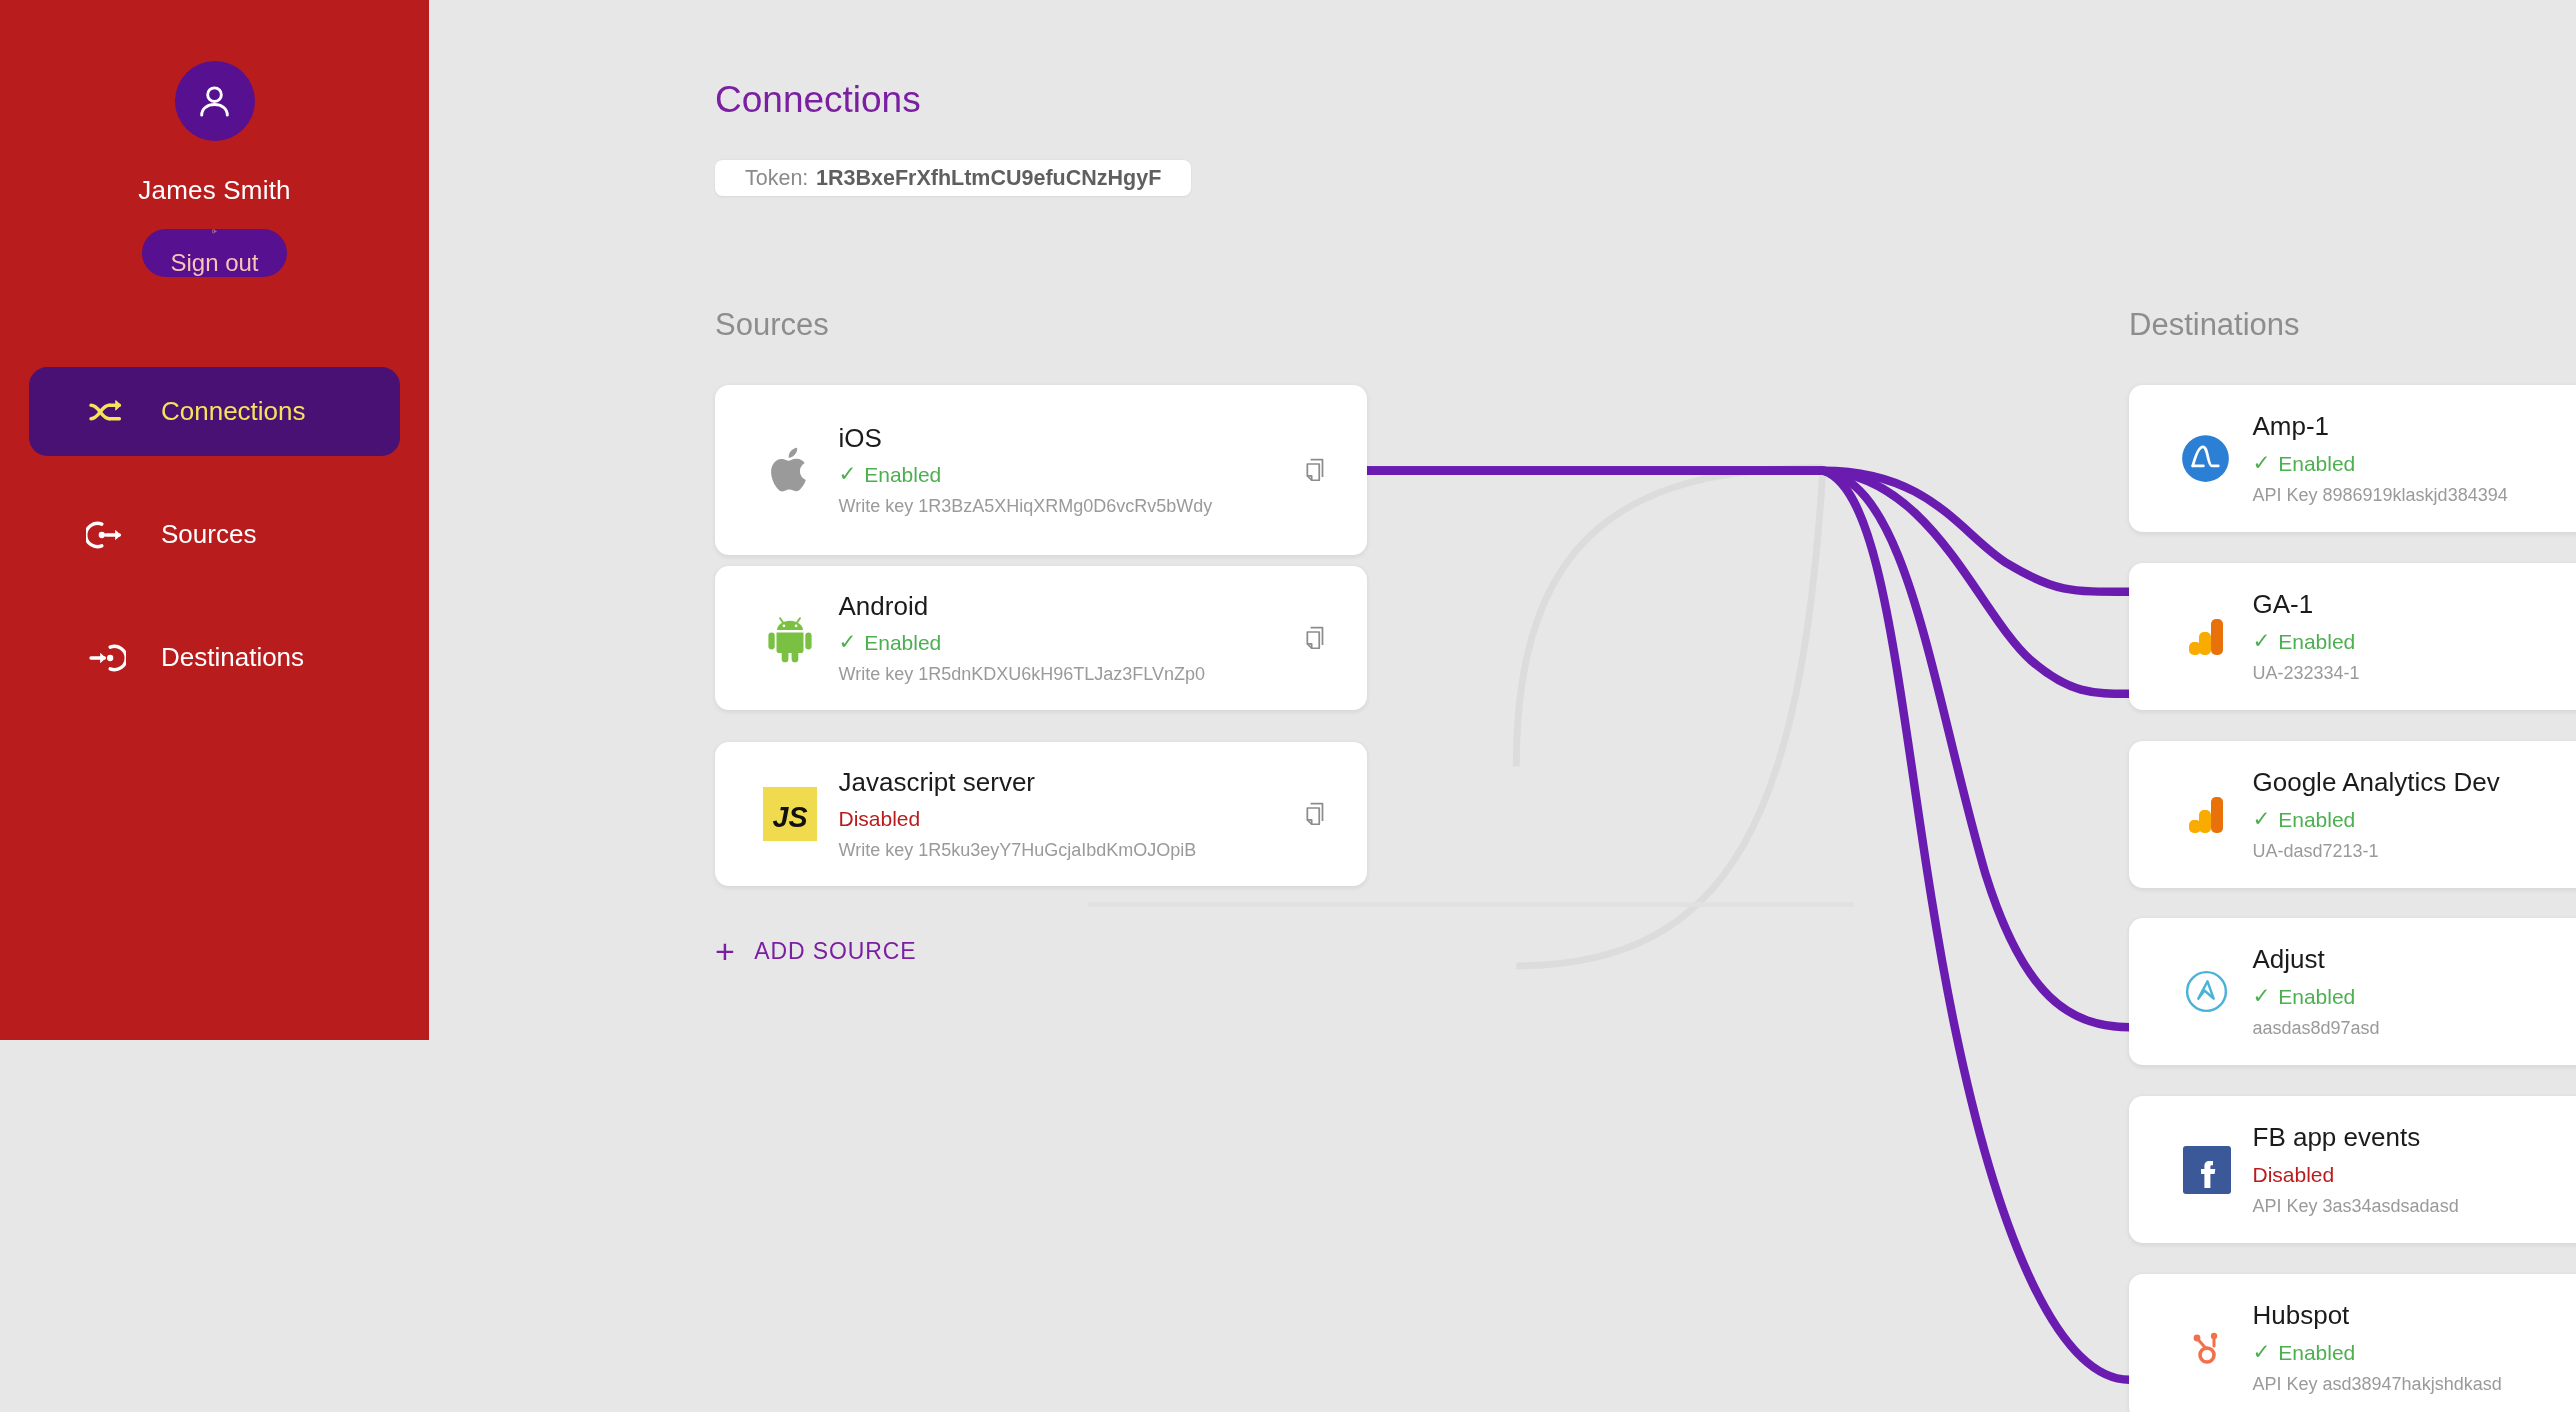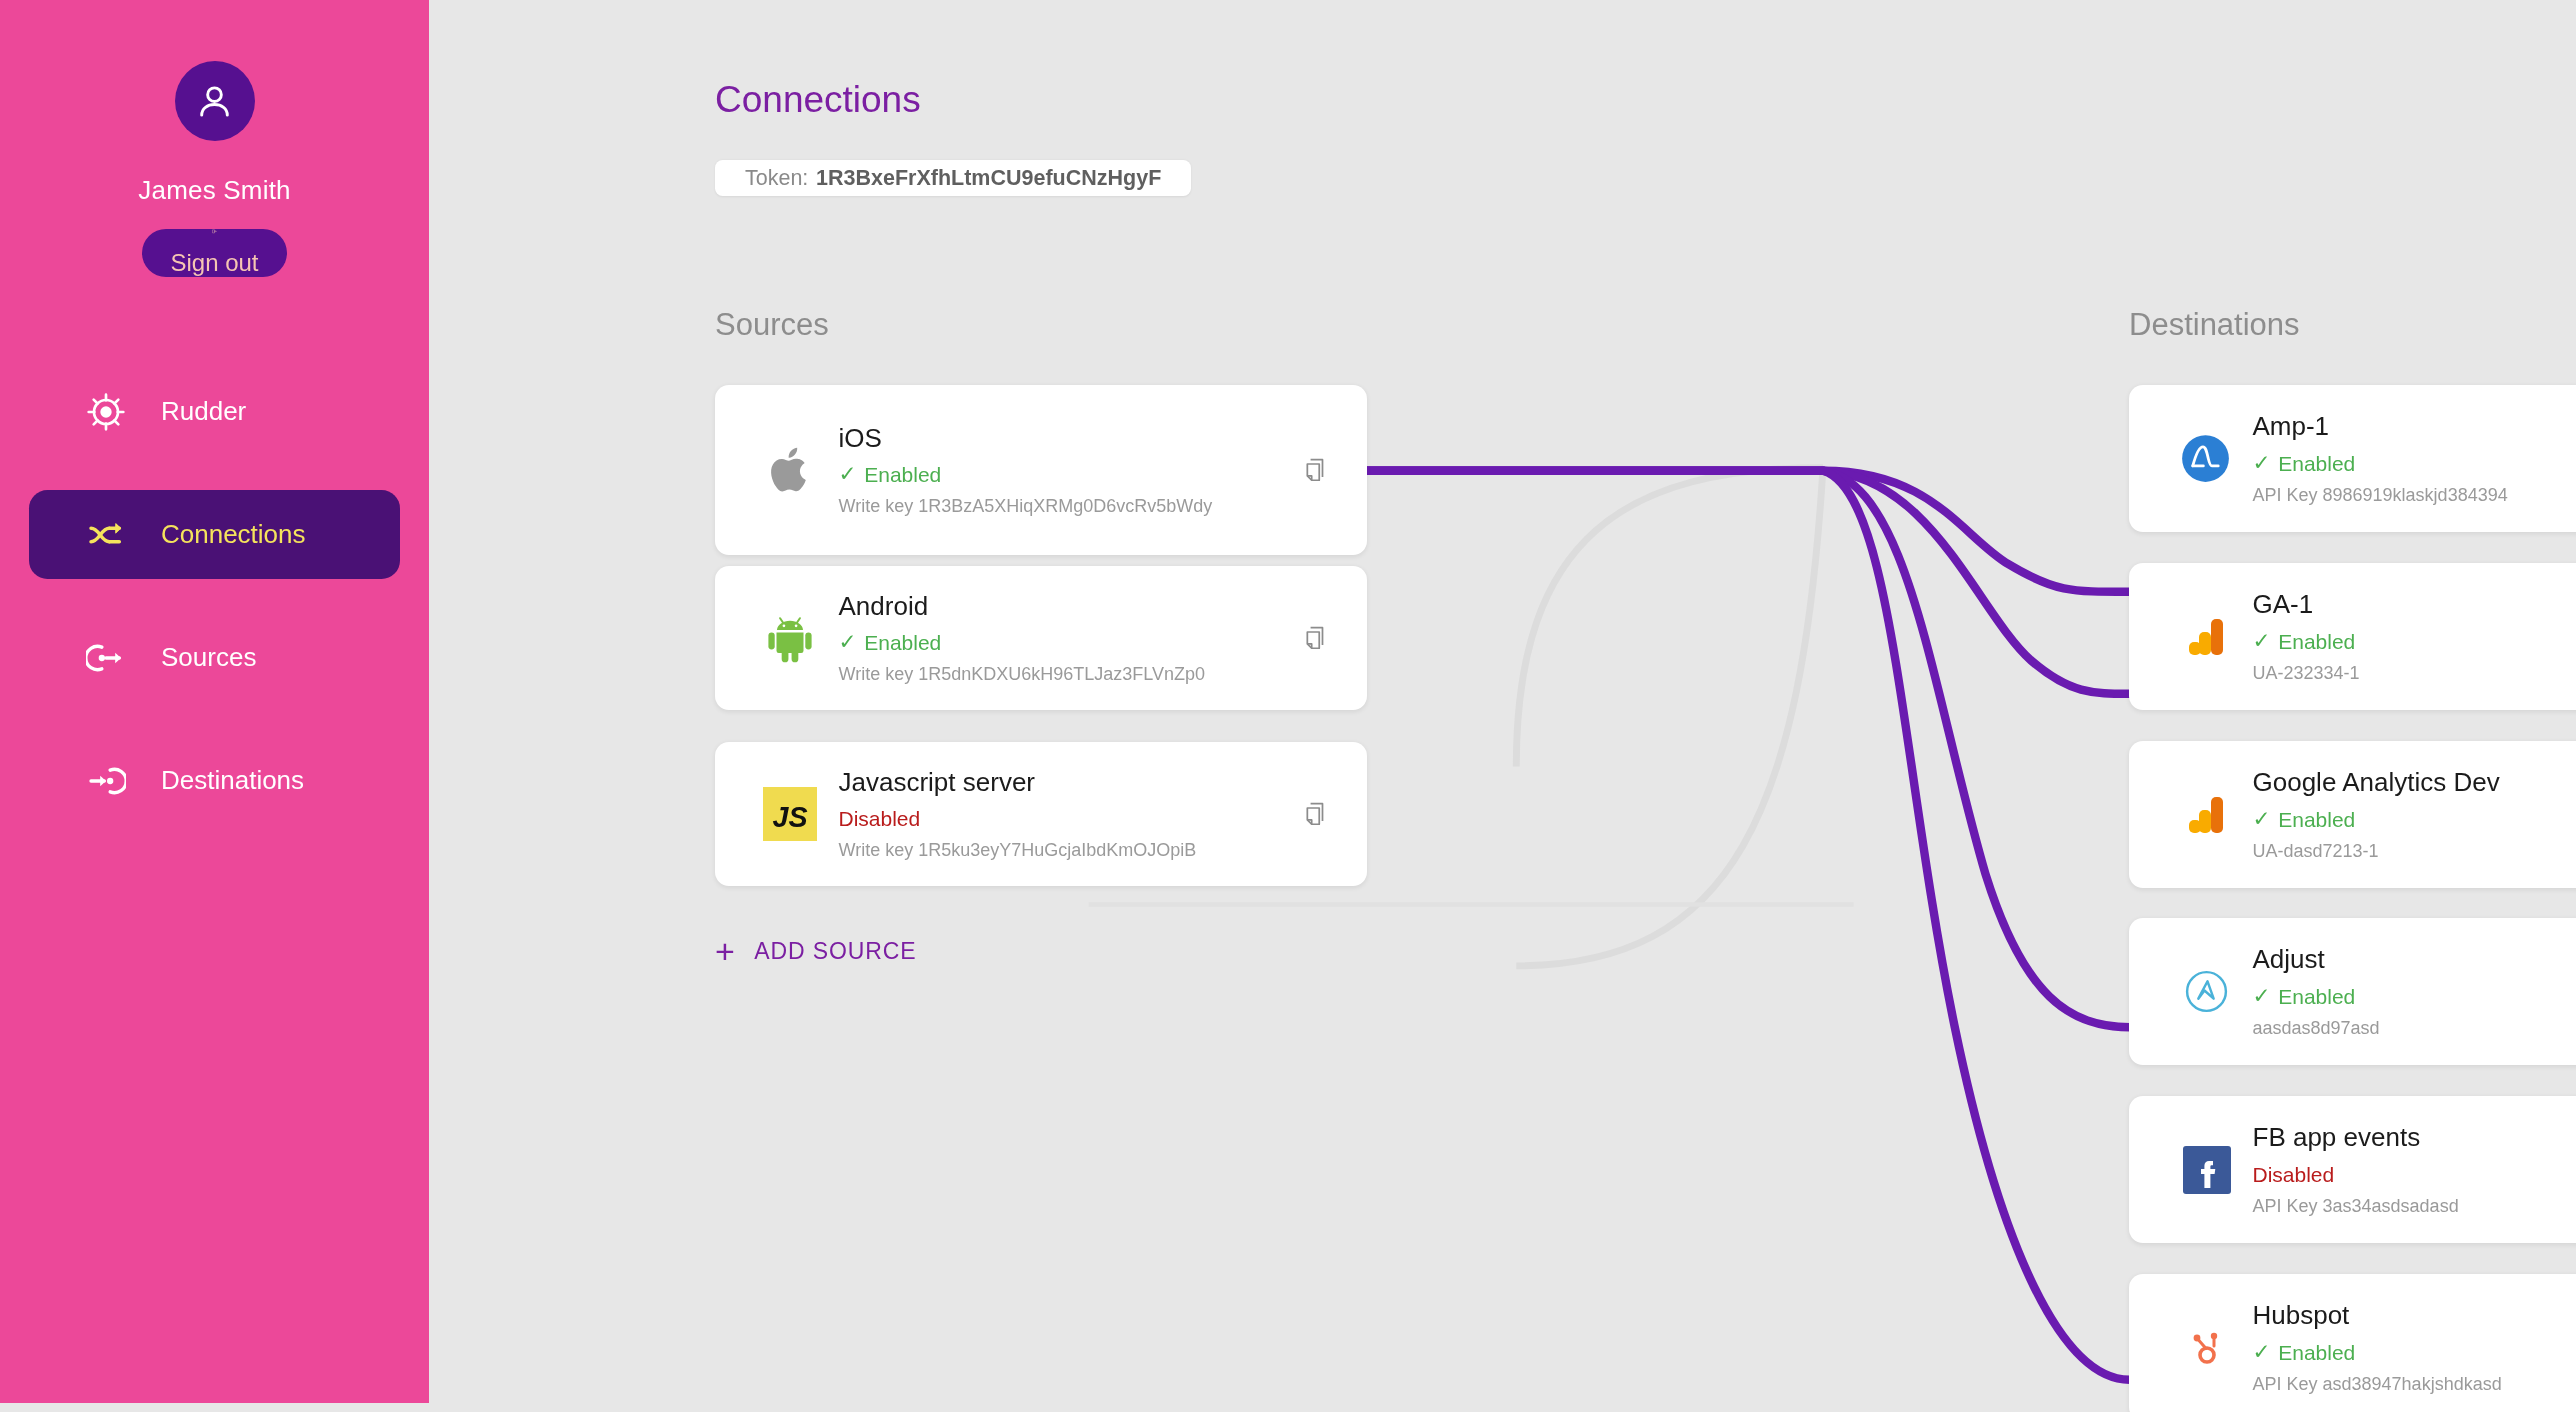--- a/index.html
+++ b/index.html
@@ -5,22 +5,22 @@
   * { margin:0; padding:0; box-sizing:border-box; }
   html, body { width:2576px; height:1412px; overflow:hidden; }
   body {
     font-family:"Liberation Sans", sans-serif;
     background:#e7e7e7;
     display:flex;
   }
 
   
   .sidebar {
-    width:429px; height:1403px; flex:0 0 429px;
-    background:#ec4899;
+    width:429px; height:1040px; flex:0 0 429px;
+    background:#b91c1c;
     position:relative;
     display:flex; flex-direction:column;
     align-items:center;
   }
   .avatar {
     width:80px; height:80px; border-radius:50%;
     background:#561090;
     margin-top:61px;
     display:flex; align-items:center; justify-content:center;
   }
@@ -147,31 +147,20 @@
     <svg viewBox="0 0 24 24" fill="none" stroke="#f6c6b2" stroke-width="1.8" stroke-linecap="round" stroke-linejoin="round">
       <path d="M4 4h8v16H4z"></path>
       <path d="M16 8l4 4-4 4"></path>
       <path d="M20 12h-9"></path>
     </svg>
     <span>Sign out</span>
   </button>
 
   <nav class="nav">
 
-    <div class="nav-item">
-      <span class="nav-icon">
-        <svg viewBox="0 0 24 24" fill="none" stroke="#ffffff" stroke-width="1.6">
-          <circle cx="12" cy="12" r="7.2"></circle>
-          <circle cx="12" cy="12" r="2.6" fill="#ffffff"></circle>
-          <path d="M12 1.6v3.4M12 19v3.4M1.6 12h3.4M19 12h3.4
-                   M4.6 4.6l2.4 2.4M17 17l2.4 2.4M19.4 4.6L17 7M7 17l-2.4 2.4" stroke-linecap="round"></path>
-        </svg>
-      </span>
-      <span class="nav-label">Rudder</span>
-    </div>
 
     <div class="nav-item active">
       <span class="nav-icon">
         <svg viewBox="0 0 24 24" fill="none" stroke="#f5e35c" stroke-width="2.1" stroke-linecap="round" stroke-linejoin="round">
           <path d="M3 8c5 0 6 8 11 8"></path>
           <path d="M3 16c5 0 6-8 11-8"></path>
           <path d="M14 16h6M14 8h6"></path>
           <path d="M18 5l3 3-3 3" fill="#f5e35c" stroke="none"></path>
           <path d="M17.5 4.8l3.6 3.2-3.6 3.2z" fill="#f5e35c" stroke="none"></path>
         </svg>

